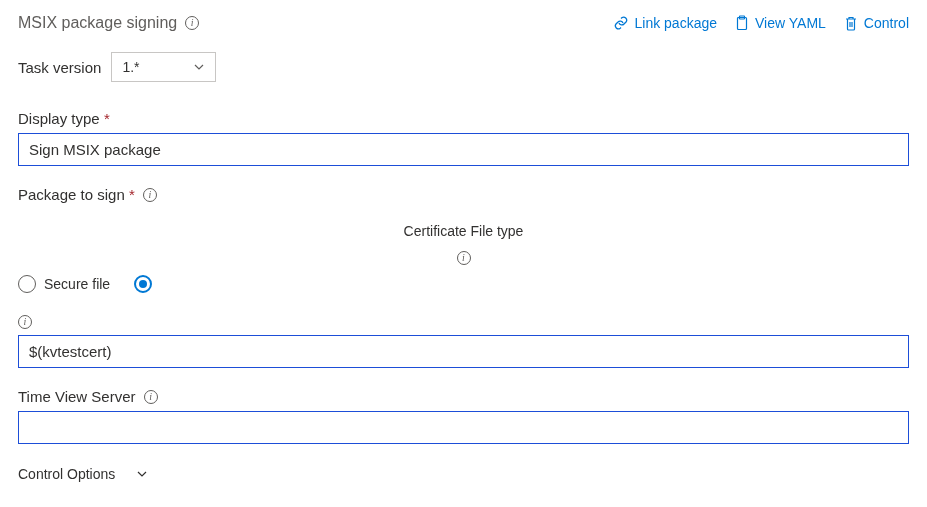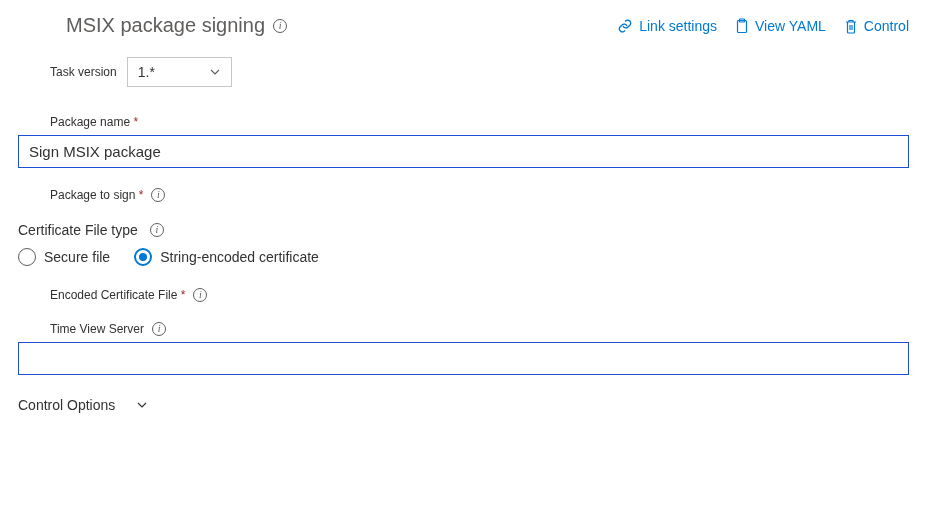--- a/index.html
+++ b/index.html
@@ -20,24 +20,23 @@
       justify-content: space-between;
       align-items: center;
       margin-bottom: 20px;
     }
     .title-group {
       display: flex;
       align-items: center;
       gap: 8px;
     }
     .title-text {
-      font-size: 20px;
+      font-size: 16px;
       color: #605e5c;
       font-weight: 400;
-      margin-left: 48px;
     }
     .info-icon {
       width: 14px;
       height: 14px;
       border: 1px solid #605e5c;
       border-radius: 50%;
       display: inline-flex;
       align-items: center;
       justify-content: center;
       font-size: 10px;
@@ -68,23 +67,22 @@
     .field-row {
       margin-bottom: 20px;
     }
     .field-label-row {
       display: flex;
       align-items: center;
       gap: 8px;
       margin-bottom: 6px;
     }
     .field-label {
-      font-size: 12px;
-      color: #323130;
-      margin-left: 32px;
+      font-size: 15px;
+      color: #323130;
     }
     .required {
       color: #a4262c;
     }
     .task-version-row {
       display: flex;
       align-items: center;
       gap: 10px;
       margin-bottom: 28px;
     }
@@ -147,20 +145,21 @@
       gap: 21px;
       margin-top: 22px;
       cursor: pointer;
       font-size: 14px;
     }
     .cert-label-row {
       display: flex;
       align-items: center;
       gap: 12px;
       margin-bottom: 4px;
+      flex-direction: column;
     }
     .cert-title {
       font-size: 14px;
       color: #323130;
     }
   </style>
 </head>
 <body>
 
 <div class="header-row">
@@ -169,21 +168,21 @@
     <span class="info-icon">i</span>
   </div>
   <div class="header-links">
     <a class="header-link">
       <span class="link-icon">
         <svg width="16" height="14" viewBox="0 0 16 14" fill="none" stroke="#0078d4" stroke-width="1.3">
           <path d="M6 7a3 3 0 0 0 5 1l2-2a3 3 0 0 0-4.2-4.2L8 2.5"></path>
           <path d="M10 7a3 3 0 0 0-5-1l-2 2a3 3 0 0 0 4.2 4.2L8 11.5"></path>
         </svg>
       </span>
-      <span>Link settings</span>
+      <span>Link package</span>
     </a>
     <a class="header-link">
       <span class="link-icon">
         <svg width="14" height="16" viewBox="0 0 14 16" fill="none" stroke="#0078d4" stroke-width="1.2">
           <rect x="2.5" y="2.5" width="9" height="12" rx="1"></rect>
           <rect x="4.5" y="1" width="5" height="3" rx="0.5"></rect>
         </svg>
       </span>
       <span>View YAML</span>
     </a>
@@ -206,21 +205,21 @@
       <svg width="12" height="12" viewBox="0 0 12 12" fill="none" stroke="#605e5c" stroke-width="1.2">
         <path d="M2 4l4 4 4-4"></path>
       </svg>
     </span>
   </div>
 </div>
 
 <div class="field-row">
   <div class="field-label-row">
     <span class="field-label">
-      <span>Package name</span> <span class="required">*</span>
+      <span>Display type</span> <span class="required">*</span>
     </span>
   </div>
   <input class="text-input" type="text" value="Sign MSIX package" style="">
 </div>
 
 <div class="field-row">
   <div class="field-label-row">
     <span class="field-label">
       <span>Package to sign</span> <span class="required">*</span>
     </span>
@@ -235,31 +234,28 @@
 
 <div class="radio-group">
   <div class="radio-item">
     <span class="radio-circle"></span>
     <span>Secure file</span>
   </div>
   <div class="radio-item">
     <span class="radio-circle selected">
       <span class="radio-dot"></span>
     </span>
-    <span>String-encoded certificate</span>
-  </div>
-</div>
-
-<div class="field-row">
-  <div class="field-label-row">
-    <span class="field-label">
-      <span>Encoded Certificate File</span> <span class="required">*</span>
-    </span>
-    <span class="info-icon">i</span>
-  </div>
+  </div>
+</div>
+
+<div class="field-row">
+  <div class="field-label-row">
+    <span class="info-icon">i</span>
+  </div>
+  <input class="text-input" type="text" value="$(kvtestcert)" style="">
 </div>
 
 <div class="field-row">
   <div class="field-label-row">
     <span class="field-label">Time View Server</span>
     <span class="info-icon">i</span>
   </div>
   <input class="text-input" type="text" value="" style="">
 </div>
 

